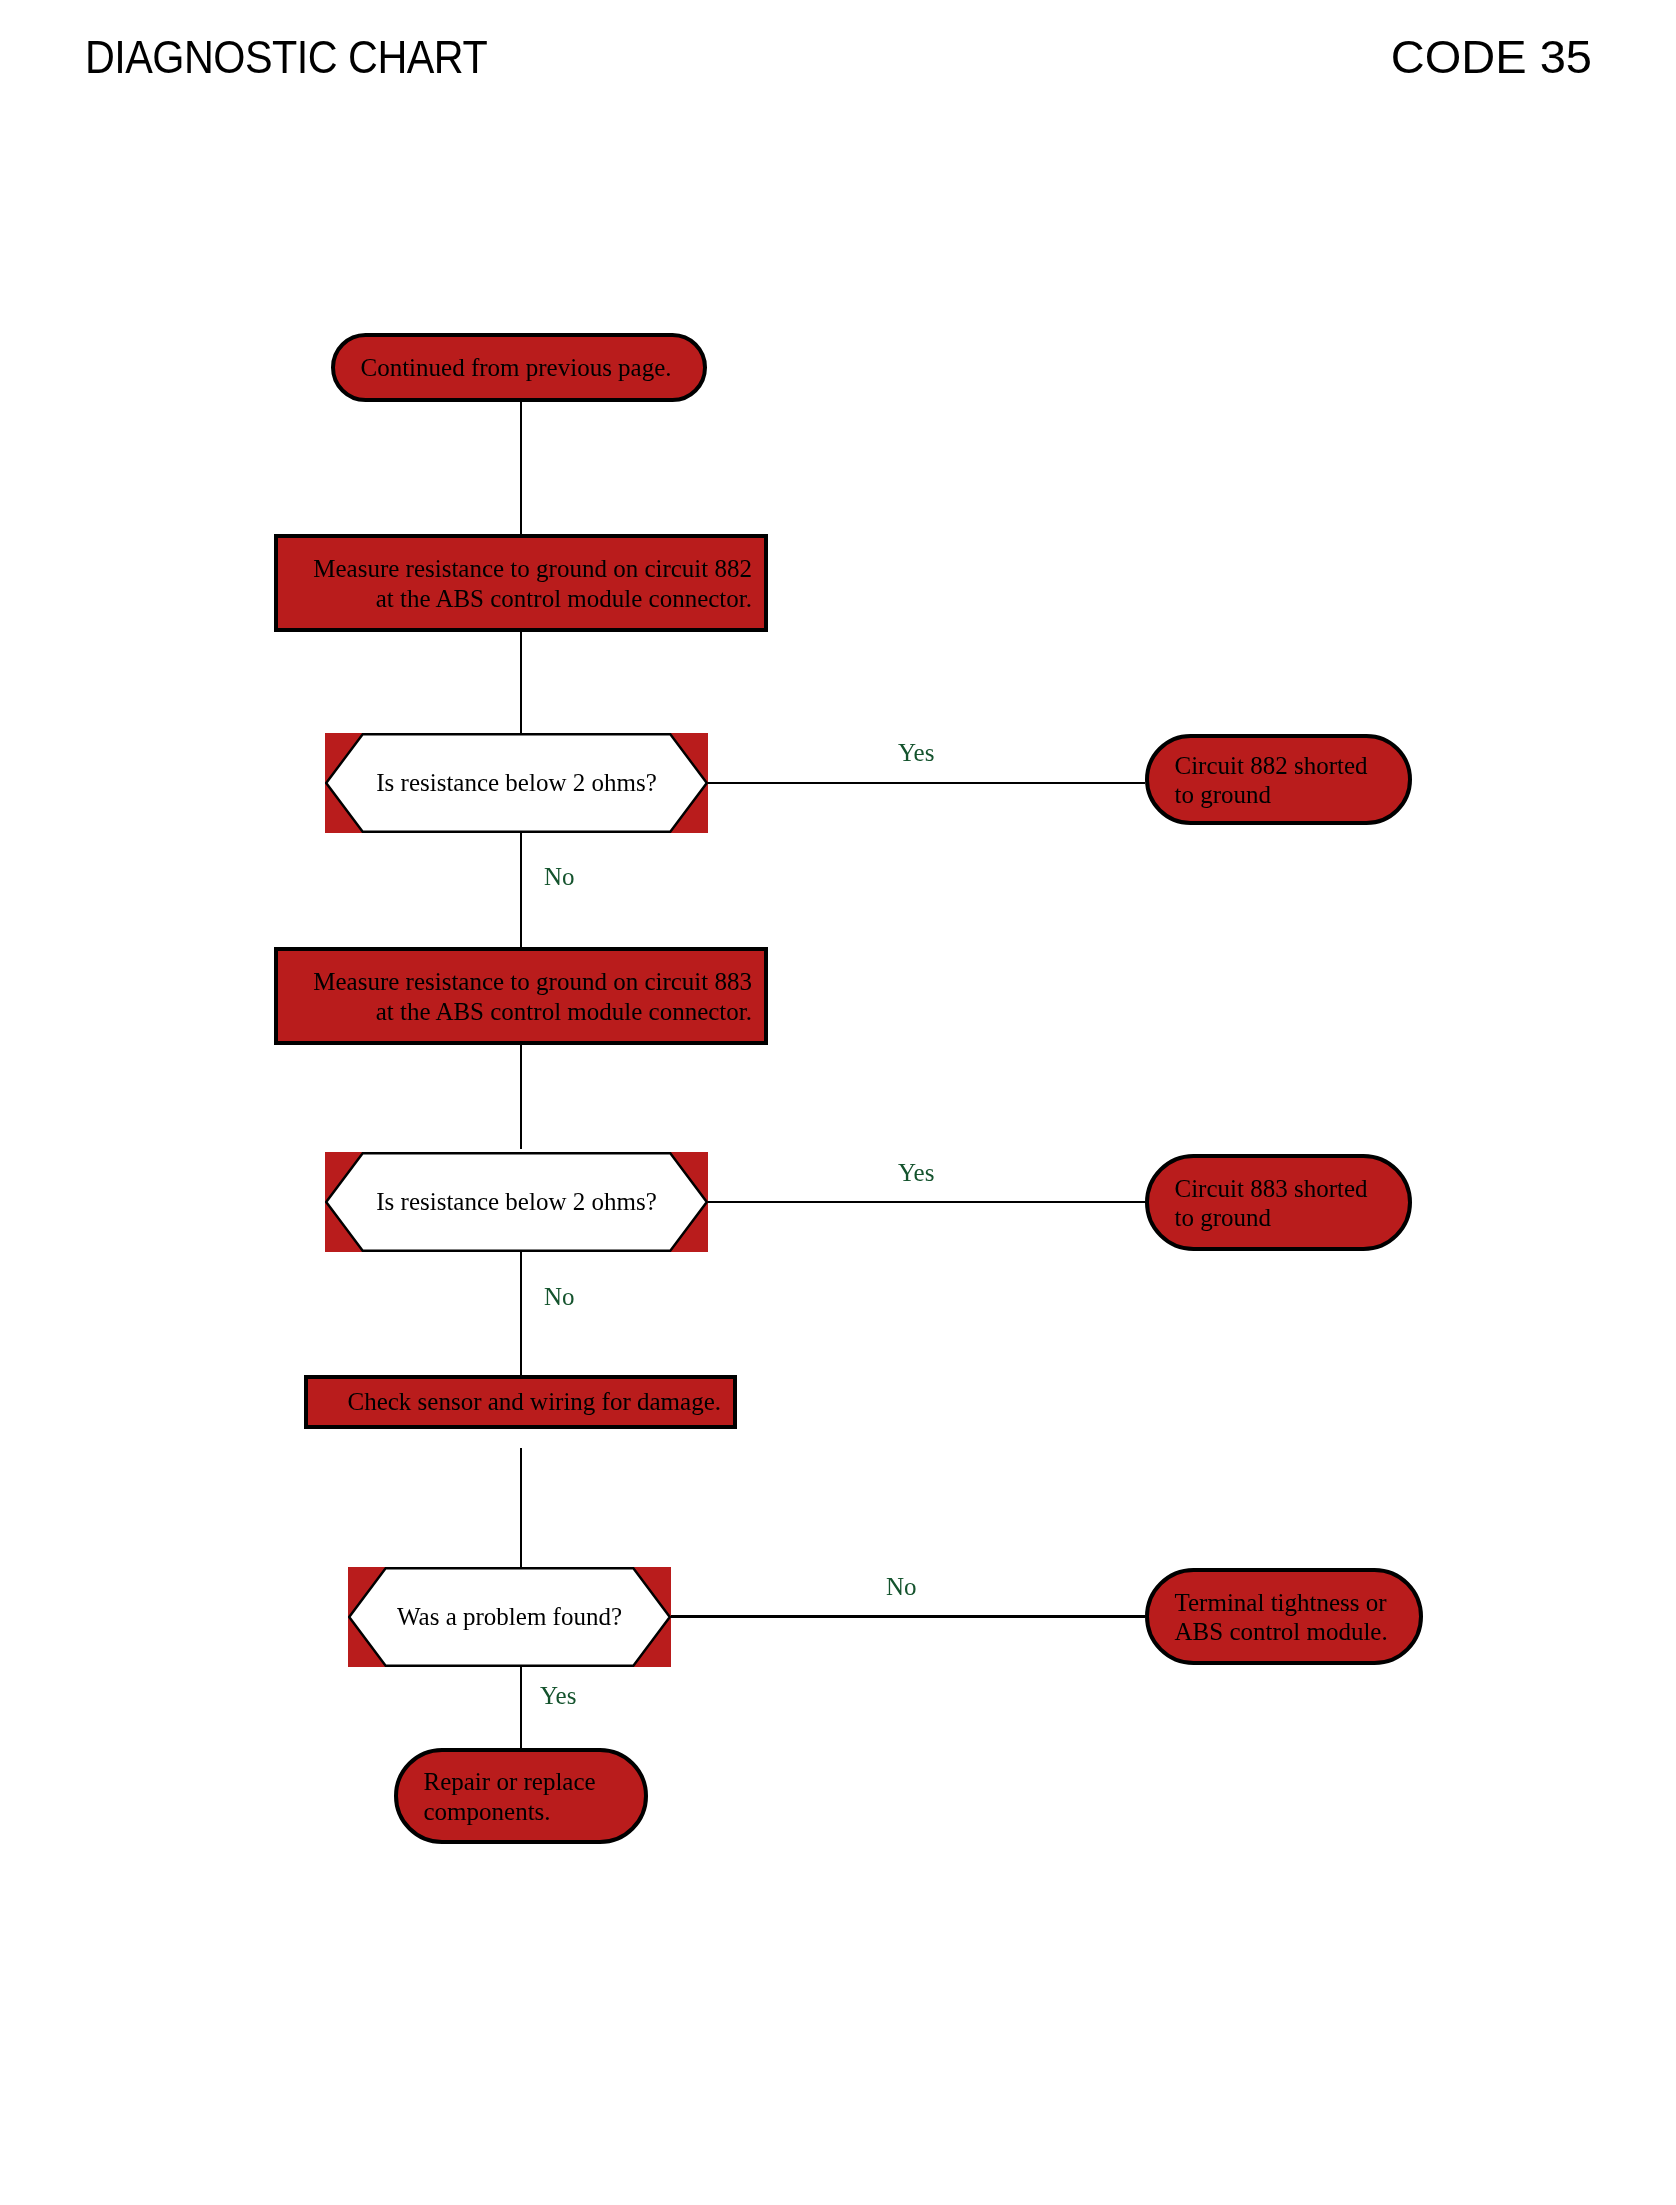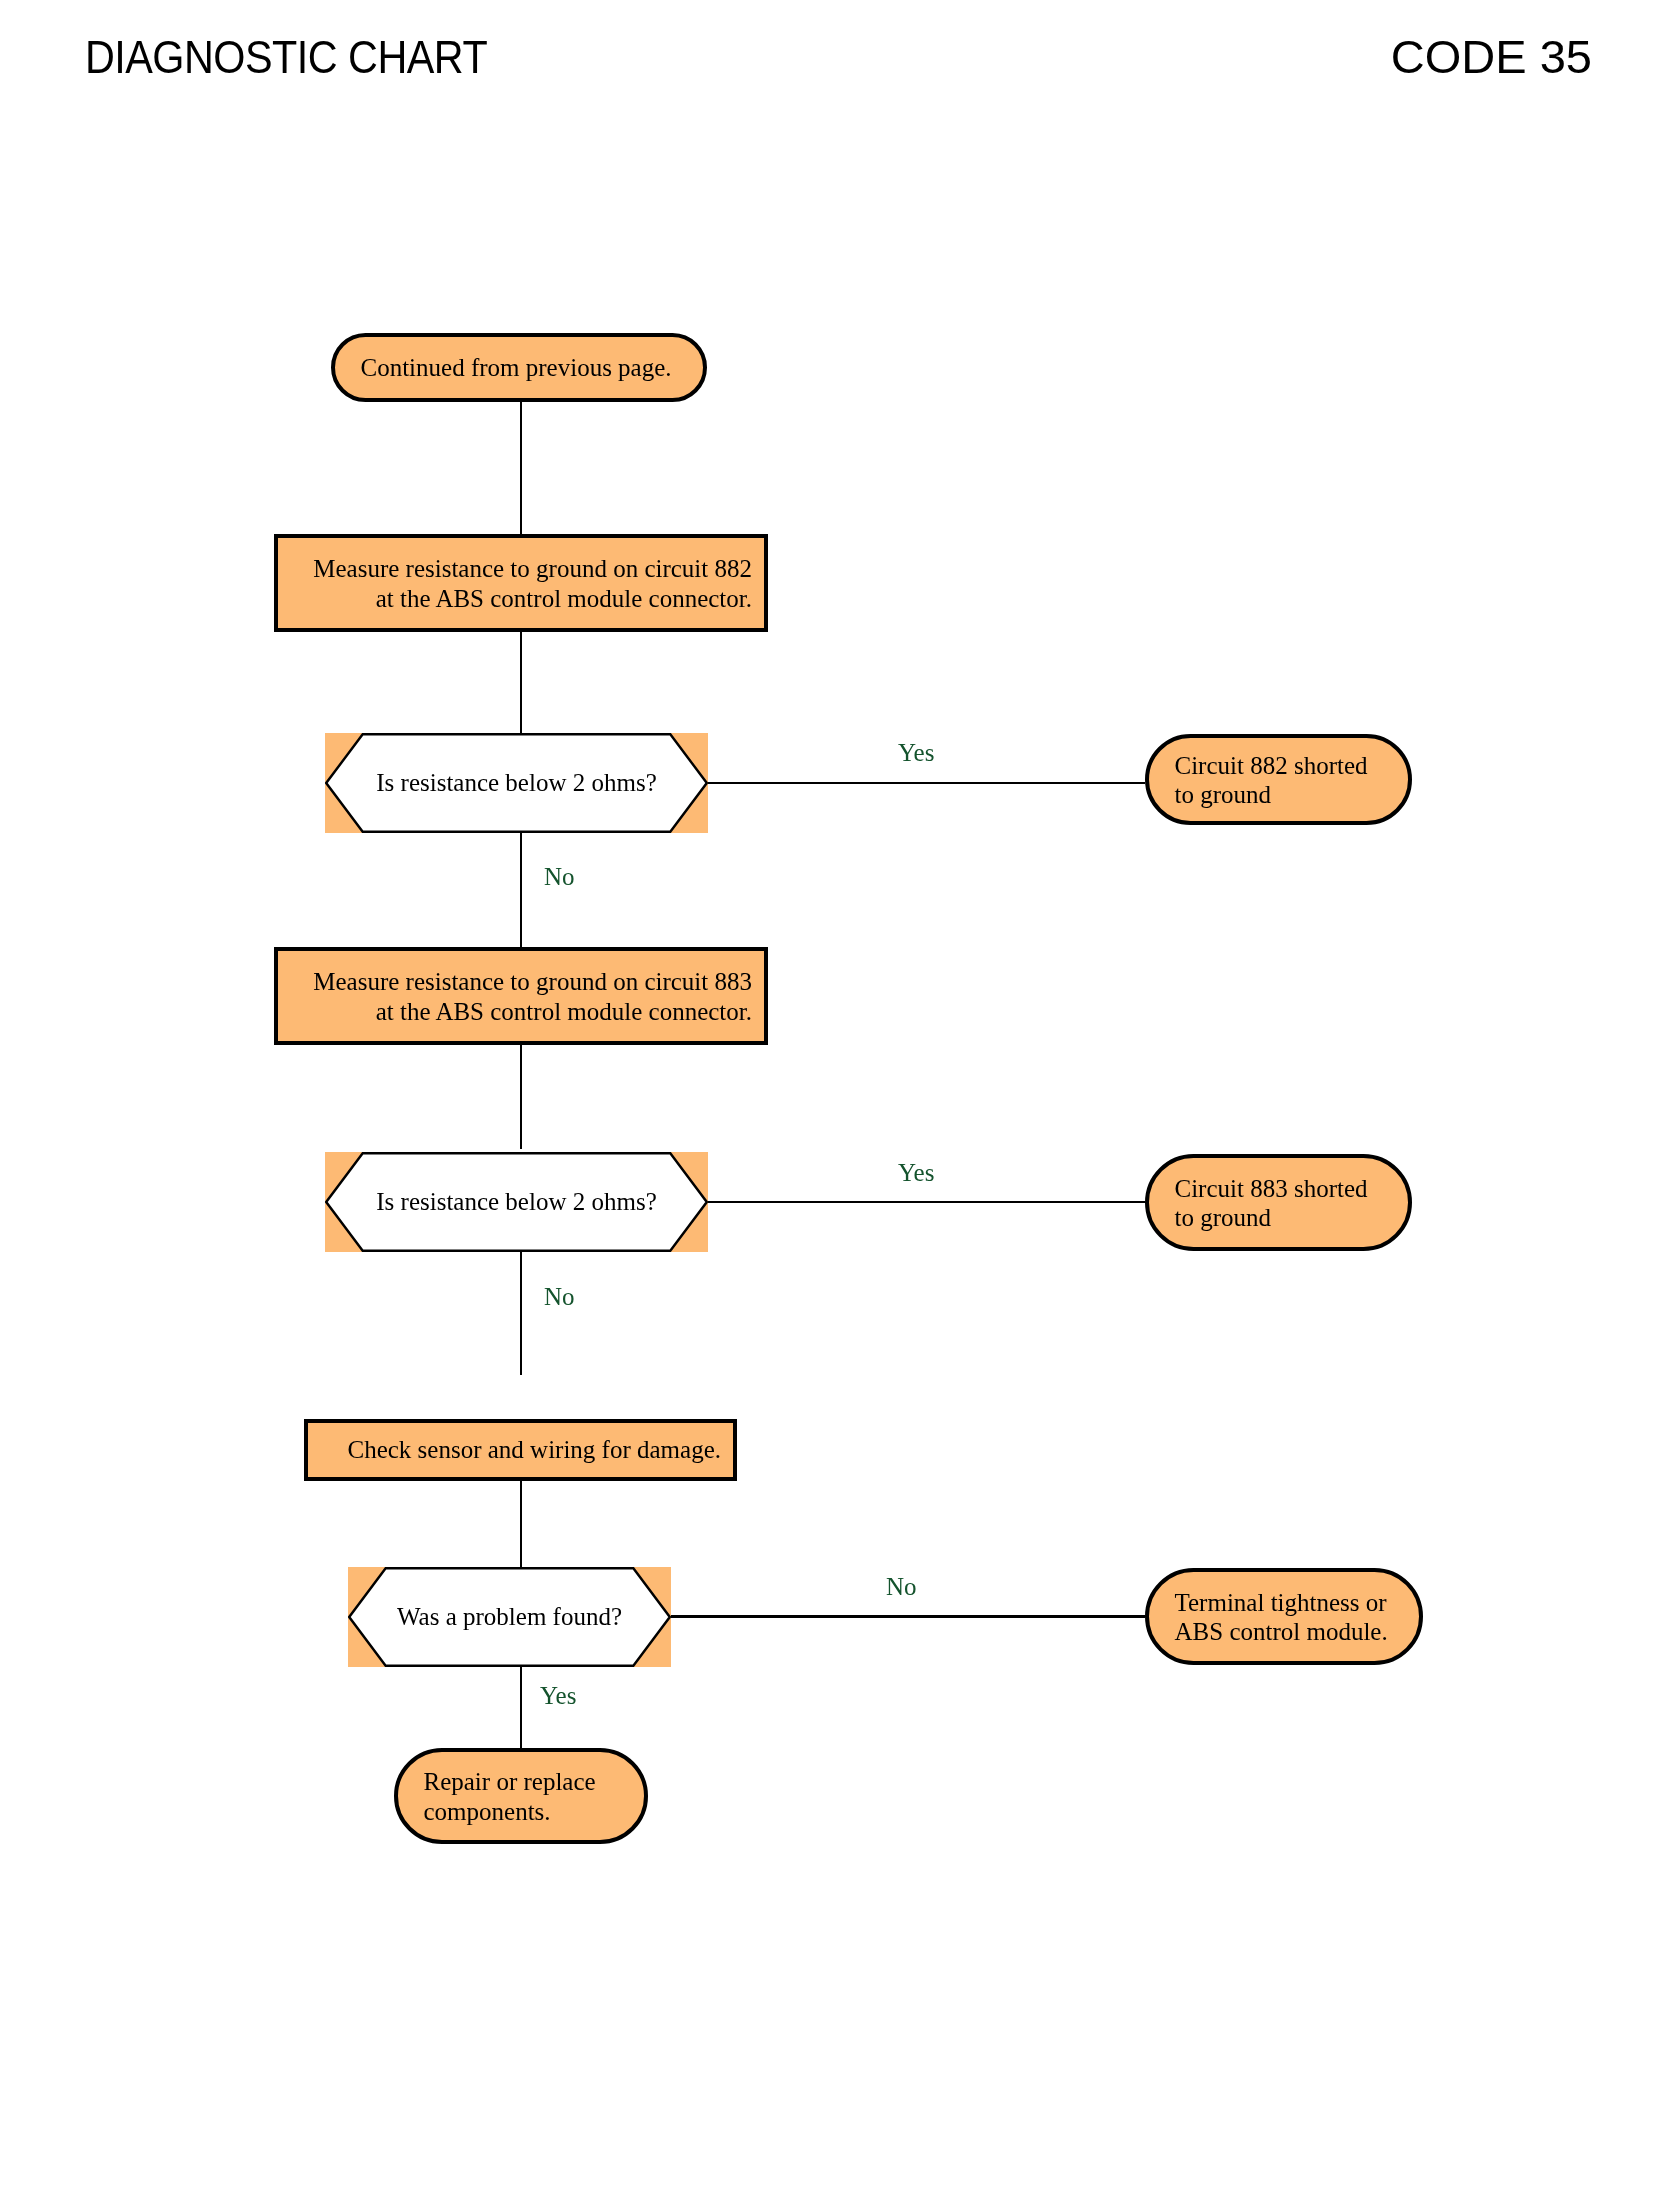--- a/index.html
+++ b/index.html
@@ -21,21 +21,21 @@
     position:absolute;right:84px;top:29px;
     font-family:Liberation Sans, sans-serif;
     font-size:47px;font-weight:400;letter-spacing:0px;
     white-space:nowrap;text-align:right;
   }
   
   #flow{position:absolute;left:0;top:0;width:1676px;height:2205px;}
   #edges{position:absolute;left:0;top:0;width:1676px;height:2205px;}
 
   
-  .node{position:absolute;box-sizing:border-box;background:#fdba74;}
+  .node{position:absolute;box-sizing:border-box;background:#b91c1c;}
   .node .txt{
     position:absolute;left:0;top:50%;transform:translateY(-50%);
     width:100%;box-sizing:border-box;
     line-height:1.18;white-space:pre-line;
   }
   
   .terminal{
     border:4.3px solid #000;border-radius:607px;
   }
   .terminal .txt{padding:0 25.5px;text-align:left;font-size:25px;}
@@ -121,21 +121,21 @@
       <polygon points="62,2 568,2 628,82 568,162 62,162 2,82" fill="#ffffff" stroke="#000000" stroke-width="4"></polygon>
     </svg>
     <div class="txt">Is resistance below 2 ohms?</div>
   </div>
 
   <div class="node terminal" style="left:1145px;top:1154px;width:267px;height:97px;">
     <div class="txt">Circuit 883 shorted
 to ground</div>
   </div>
 
-  <div class="node process" style="left:304px;top:1375px;width:433px;height:62px;margin-top:44px;">
+  <div class="node process" style="left:304px;top:1375px;width:433px;height:54px;">
     <div class="txt">Check sensor and wiring for damage.</div>
   </div>
 
   <div class="node terminal" style="left:1145px;top:1568px;width:278px;height:97px;">
     <div class="txt">Terminal tightness or
 ABS control module.</div>
   </div>
 
   <div class="node decision" style="left:348px;top:1567px;width:323px;height:100px;">
     <svg viewBox="0 0 532 164" preserveAspectRatio="none">

